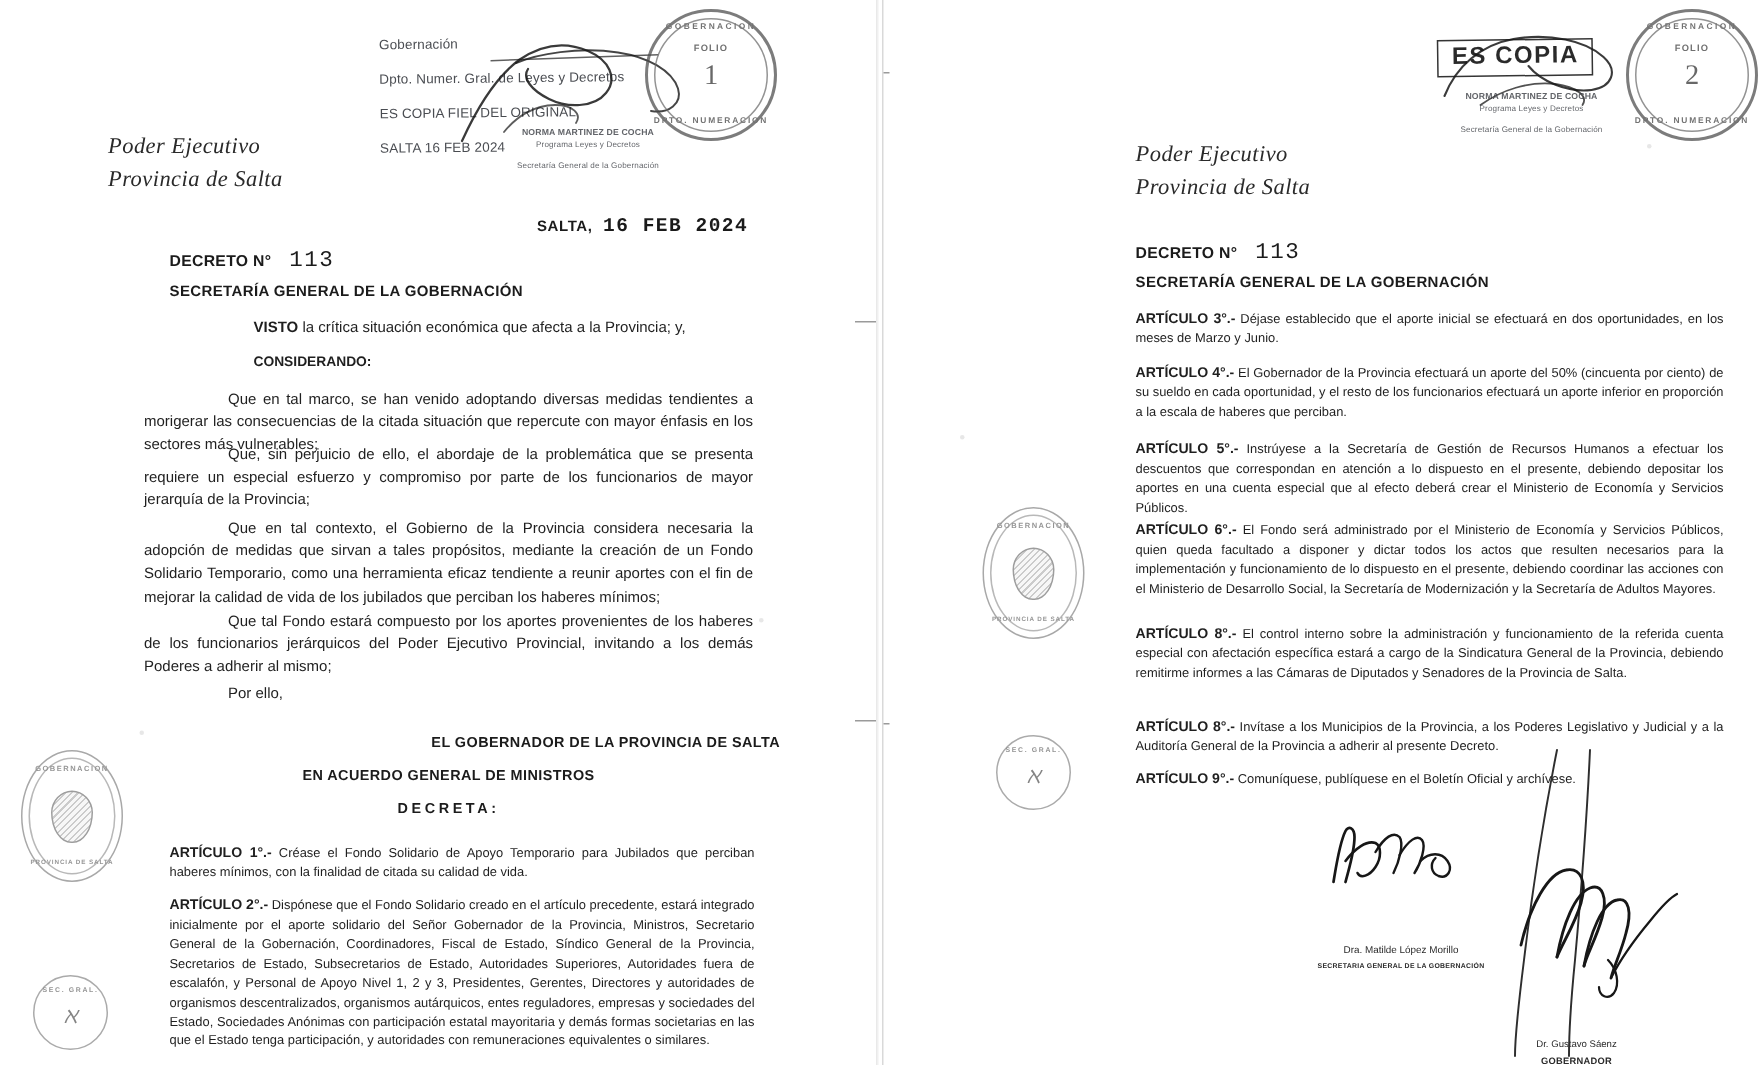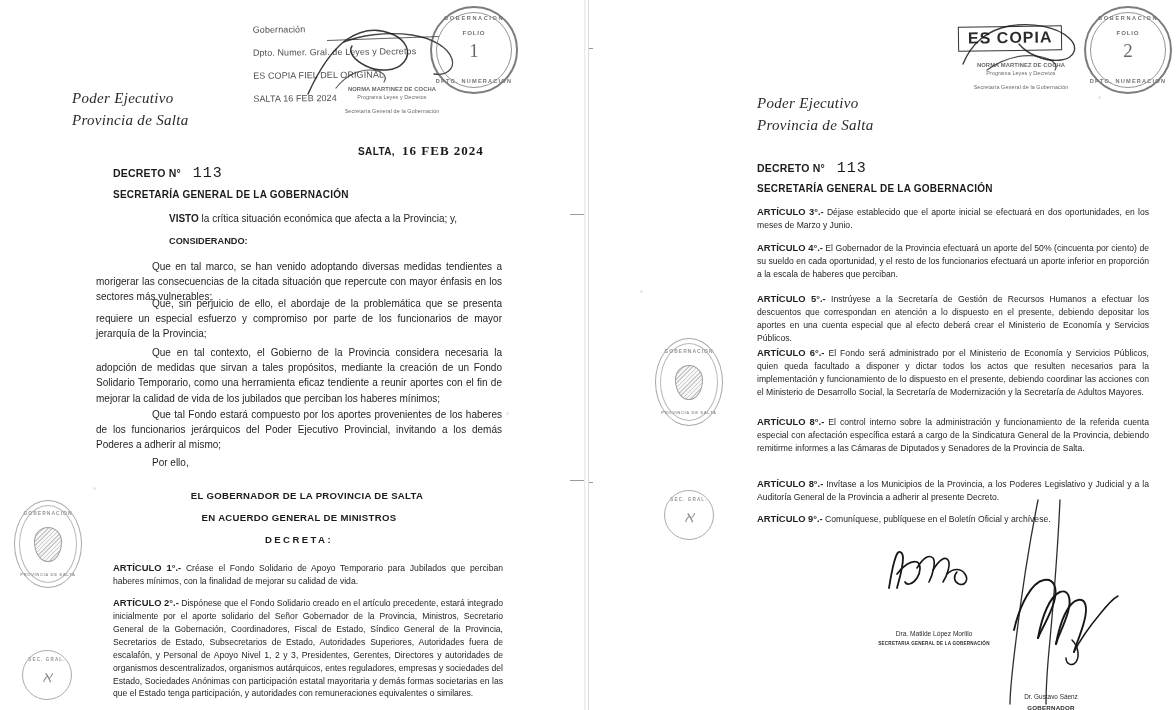--- a/index.html
+++ b/index.html
@@ -60,21 +60,21 @@
   }
 
   .salta-date {
     position: absolute;
     font-size: 10px;
     font-weight: bold;
     letter-spacing: 0.4px;
     color: #1a1a1a;
   }
   .salta-date .dt {
-    font-family: Liberation Serif, serif;
+    font-family: Liberation Mono, monospace;
     font-weight: bold;
     font-size: 13px;
     letter-spacing: 1px;
     margin-left: 7px;
   }
 
   .decreto {
     position: absolute;
     font-size: 10.5px;
     font-weight: bold;
@@ -356,26 +356,26 @@
     <div class="para noindent" style="left:169px; top:235px; width:330px; font-weight:bold; font-size:9.2px;">
       <span>CONSIDERANDO:</span>
     </div>
 
     <div class="para" style="left:96px; top:259px; width:406px;">Que en tal marco, se han venido adoptando diversas medidas tendientes a morigerar las consecuencias de la citada situación que repercute con mayor énfasis en los sectores más vulnerables;</div>
     <div class="para" style="left:96px; top:296px; width:406px;">Que, sin perjuicio de ello, el abordaje de la problemática que se presenta requiere un especial esfuerzo y compromiso por parte de los funcionarios de mayor jerarquía de la Provincia;</div>
     <div class="para" style="left:96px; top:345px; width:406px;">Que en tal contexto, el Gobierno de la Provincia considera necesaria la adopción de medidas que sirvan a tales propósitos, mediante la creación de un Fondo Solidario Temporario, como una herramienta eficaz tendiente a reunir aportes con el fin de mejorar la calidad de vida de los jubilados que perciban los haberes mínimos;</div>
     <div class="para" style="left:96px; top:407px; width:406px;">Que tal Fondo estará compuesto por los aportes provenientes de los haberes de los funcionarios jerárquicos del Poder Ejecutivo Provincial, invitando a los demás Poderes a adherir al mismo;</div>
     <div class="para" style="left:96px; top:455px; width:406px;">Por ello,</div>
 
-    <div class="heading-c" style="left:104px; top:490px; width:406px;">EL GOBERNADOR DE LA PROVINCIA DE SALTA</div>
+    <div class="heading-c" style="left:114px; top:490px; width:406px;text-align:right;">EL GOBERNADOR DE LA PROVINCIA DE SALTA</div>
     <div class="heading-c" style="left:96px; top:512px; width:406px;">EN ACUERDO GENERAL DE MINISTROS</div>
     <div class="heading-c spaced" style="left:96px; top:534px; width:406px;">DECRETA:</div>
 
     <div class="art" style="left:113px; top:561px; width:390px;">
-      <span class="lbl">ARTÍCULO 1°.-</span><span> Créase el Fondo Solidario de Apoyo Temporario para Jubilados que perciban haberes mínimos, con la finalidad de mejorar su calidad de vida.</span>
+      <span class="lbl">ARTÍCULO 1°.-</span><span> Créase el Fondo Solidario de Apoyo Temporario para Jubilados que perciban haberes mínimos, con la finalidad de citada su calidad de vida.</span>
     </div>
 
     <div class="art" style="left:113px; top:596px; width:390px;">
       <span class="lbl">ARTÍCULO 2°.-</span><span> Dispónese que el Fondo Solidario creado en el artículo precedente, estará integrado inicialmente por el aporte solidario del Señor Gobernador de la Provincia, Ministros, Secretario General de la Gobernación, Coordinadores, Fiscal de Estado, Síndico General de la Provincia, Secretarios de Estado, Subsecretarios de Estado, Autoridades Superiores, Autoridades fuera de escalafón, y Personal de Apoyo Nivel 1, 2 y 3, Presidentes, Gerentes, Directores y autoridades de organismos descentralizados, organismos autárquicos, entes reguladores, empresas y sociedades del Estado, Sociedades Anónimas con participación estatal mayoritaria y demás formas societarias en las que el Estado tenga participación, y autoridades con remuneraciones equivalentes o similares.</span>
     </div>
 
     <div class="gob-seal" style="left:14px; top:500px;">
       <div class="inner"></div>
       <div class="t-top">GOBERNACION</div>
       <div class="shield"></div>

